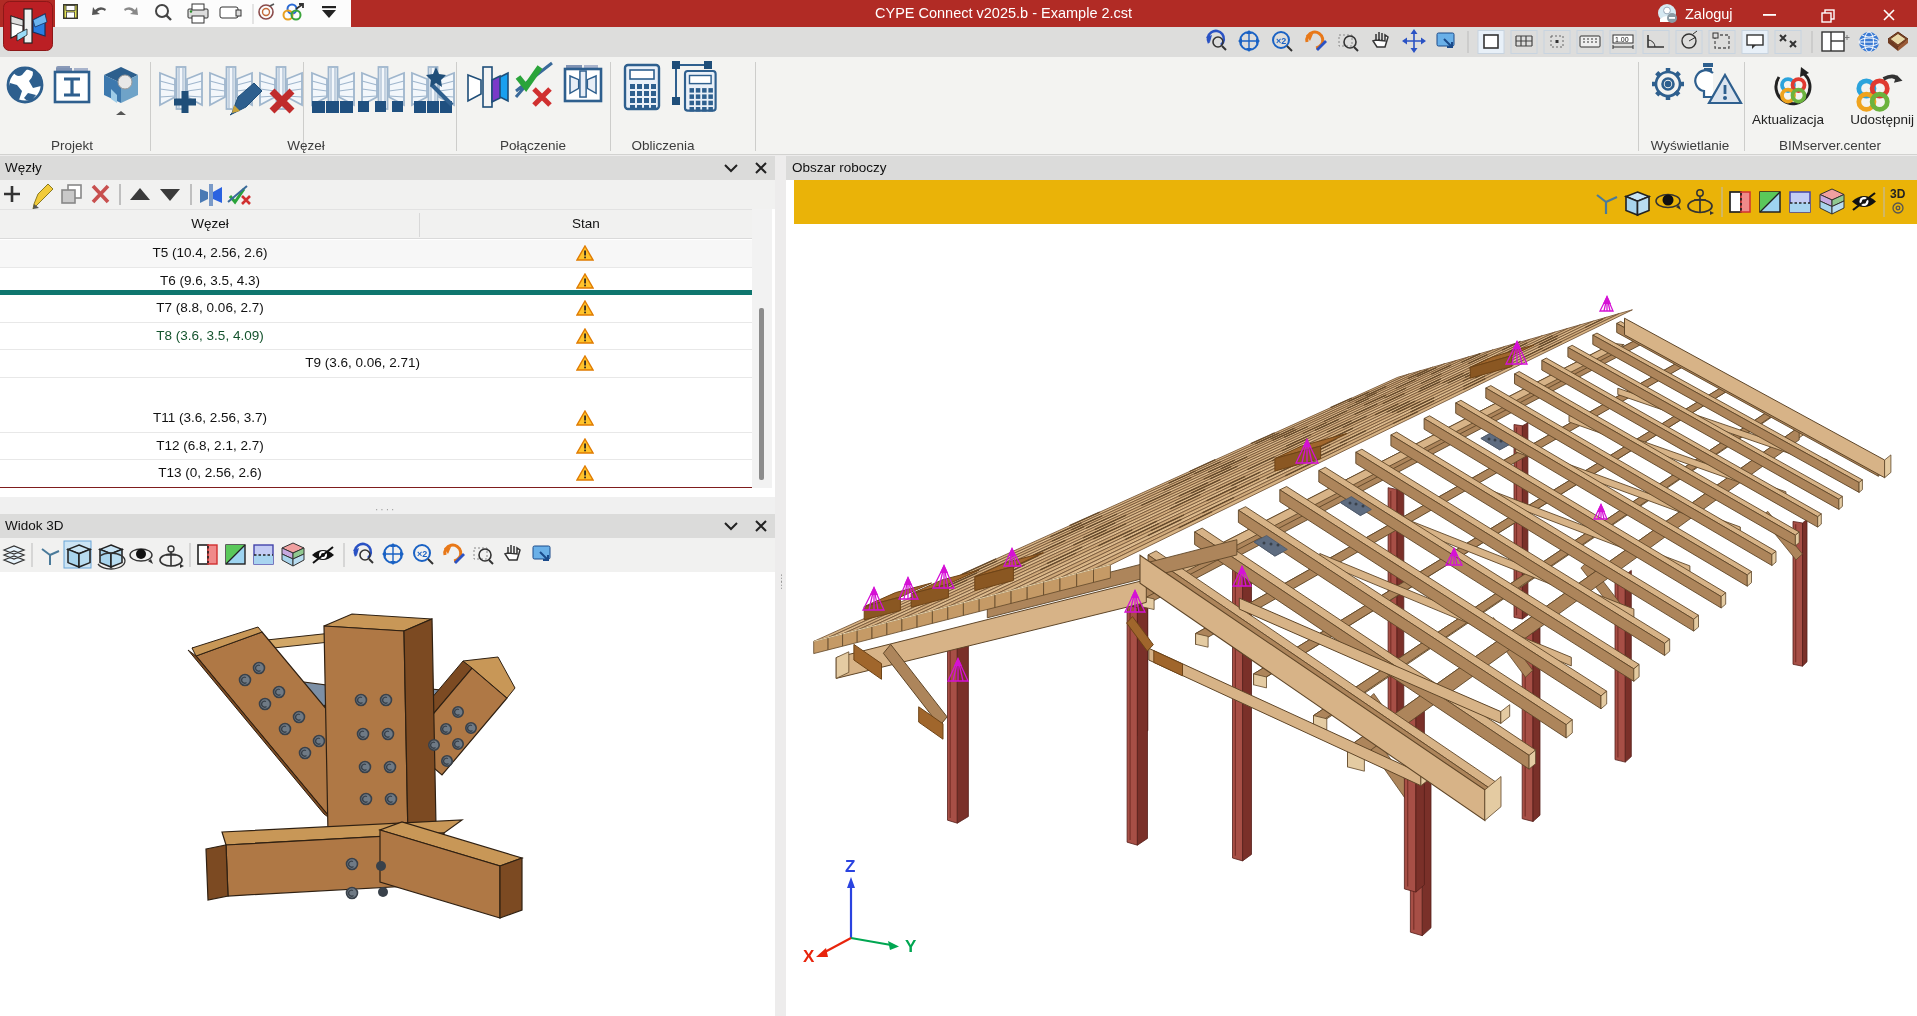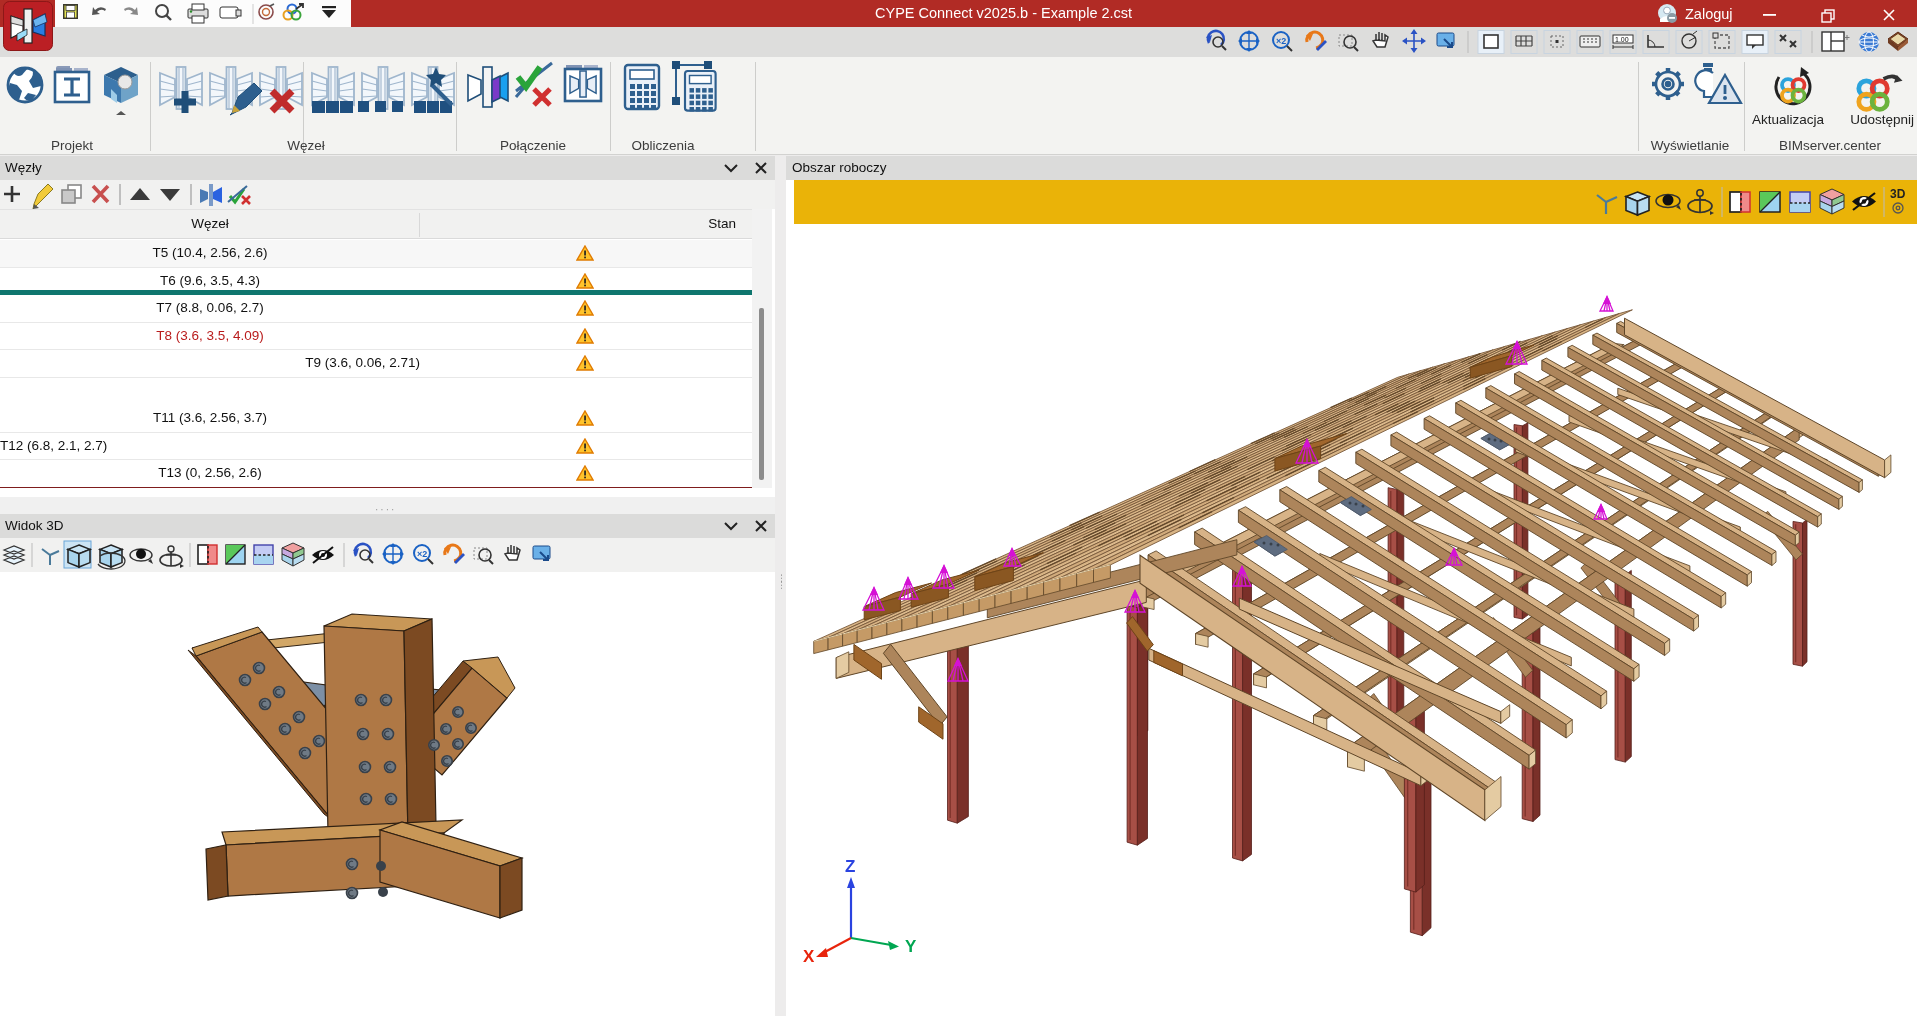--- a/index.html
+++ b/index.html
@@ -367,21 +367,21 @@
           <polygon points="22,4 13,9 13,16 22,20" fill="#2a62e0"></polygon>
           <rect x="9" y="1" width="4" height="22" fill="#7a9ac8"></rect>
         </g>
 <path d="M 230 16 l 5 6 l 9 -13" stroke="#2AA43A" stroke-width="3" fill="none"></path>
 <path d="M 228 22 L 247 6" stroke="#3A6A9A" stroke-width="2"></path>
 <path d="M 242 16 l 8 8 m 0 -8 l -8 8" stroke="#D03030" stroke-width="2.6"></path>
 </svg>
     </div>
     <div class="abs" style="left:0;top:53px;width:772px;height:30px;background:#F1F1F0;border-top:1px solid #E2E2E2;border-bottom:1px solid #DADADA;font-size:13.5px;color:#111">
       <div class="abs" style="left:0;top:6px;width:420px;text-align:center">Węzeł</div>
-      <div class="abs" style="left:404px;top:6px;width:332px;text-align:right">Stan</div>
+      <div class="abs" style="left:420px;top:6px;width:332px;text-align:center">Stan</div>
       <div class="abs" style="left:419px;top:3px;width:1px;height:24px;background:#D8D8D8"></div>
     </div>
     <div class="abs" style="left:0;top:84px;width:772px;height:27.5px;background:#F7F7F7;border-bottom:1px solid #E8E8E8;font-size:13.5px;color:#111">
       <div class="abs" style="left:0;top:5px;width:420px;text-align:center">T5 (10.4, 2.56, 2.6)</div>
       <div class="abs" style="left:576px;top:5px">
         <svg width="18" height="16" viewBox="0 0 18 16">
           <polygon points="9,1 17,15 1,15" fill="#FFC32B" stroke="#E07B00" stroke-width="1.4"></polygon>
           <rect x="8.2" y="5.5" width="1.7" height="5" fill="#222"></rect>
           <rect x="8.2" y="11.6" width="1.7" height="1.7" fill="#222"></rect>
         </svg>
@@ -400,21 +400,21 @@
     <div class="abs" style="left:0;top:139.0px;width:772px;height:27.5px;background:#fff;border-bottom:1px solid #E8E8E8;font-size:13.5px;color:#111">
       <div class="abs" style="left:0;top:5px;width:420px;text-align:center">T7 (8.8, 0.06, 2.7)</div>
       <div class="abs" style="left:576px;top:5px">
         <svg width="18" height="16" viewBox="0 0 18 16">
           <polygon points="9,1 17,15 1,15" fill="#FFC32B" stroke="#E07B00" stroke-width="1.4"></polygon>
           <rect x="8.2" y="5.5" width="1.7" height="5" fill="#222"></rect>
           <rect x="8.2" y="11.6" width="1.7" height="1.7" fill="#222"></rect>
         </svg>
       </div>
     </div>
-    <div class="abs" style="left:0;top:166.5px;width:772px;height:27.5px;background:#fff;border-bottom:1px solid #E8E8E8;font-size:13.5px;color:#b91c1c">
+    <div class="abs" style="left:0;top:166.5px;width:772px;height:27.5px;background:#fff;border-bottom:1px solid #E8E8E8;font-size:13.5px;color:#14532d">
       <div class="abs" style="left:0;top:5px;width:420px;text-align:center">T8 (3.6, 3.5, 4.09)</div>
       <div class="abs" style="left:576px;top:5px">
         <svg width="18" height="16" viewBox="0 0 18 16">
           <polygon points="9,1 17,15 1,15" fill="#FFC32B" stroke="#E07B00" stroke-width="1.4"></polygon>
           <rect x="8.2" y="5.5" width="1.7" height="5" fill="#222"></rect>
           <rect x="8.2" y="11.6" width="1.7" height="1.7" fill="#222"></rect>
         </svg>
       </div>
     </div>
     <div class="abs" style="left:0;top:194.0px;width:772px;height:27.5px;background:#fff;border-bottom:1px solid #E8E8E8;font-size:13.5px;color:#111">
@@ -431,21 +431,21 @@
       <div class="abs" style="left:0;top:5px;width:420px;text-align:center">T11 (3.6, 2.56, 3.7)</div>
       <div class="abs" style="left:576px;top:5px">
         <svg width="18" height="16" viewBox="0 0 18 16">
           <polygon points="9,1 17,15 1,15" fill="#FFC32B" stroke="#E07B00" stroke-width="1.4"></polygon>
           <rect x="8.2" y="5.5" width="1.7" height="5" fill="#222"></rect>
           <rect x="8.2" y="11.6" width="1.7" height="1.7" fill="#222"></rect>
         </svg>
       </div>
     </div>
     <div class="abs" style="left:0;top:276.5px;width:772px;height:27.5px;background:#fff;border-bottom:1px solid #E8E8E8;font-size:13.5px;color:#111">
-      <div class="abs" style="left:0;top:5px;width:420px;">T12 (6.8, 2.1, 2.7)</div>
+      <div class="abs" style="left:0;top:5px;width:420px;text-align:center">T12 (6.8, 2.1, 2.7)</div>
       <div class="abs" style="left:576px;top:5px">
         <svg width="18" height="16" viewBox="0 0 18 16">
           <polygon points="9,1 17,15 1,15" fill="#FFC32B" stroke="#E07B00" stroke-width="1.4"></polygon>
           <rect x="8.2" y="5.5" width="1.7" height="5" fill="#222"></rect>
           <rect x="8.2" y="11.6" width="1.7" height="1.7" fill="#222"></rect>
         </svg>
       </div>
     </div>
     <div class="abs" style="left:0;top:304.0px;width:772px;height:27.5px;background:#fff;border-bottom:1px solid #7f1d1d;font-size:13.5px;color:#111">
       <div class="abs" style="left:0;top:5px;width:420px;text-align:center">T13 (0, 2.56, 2.6)</div>

